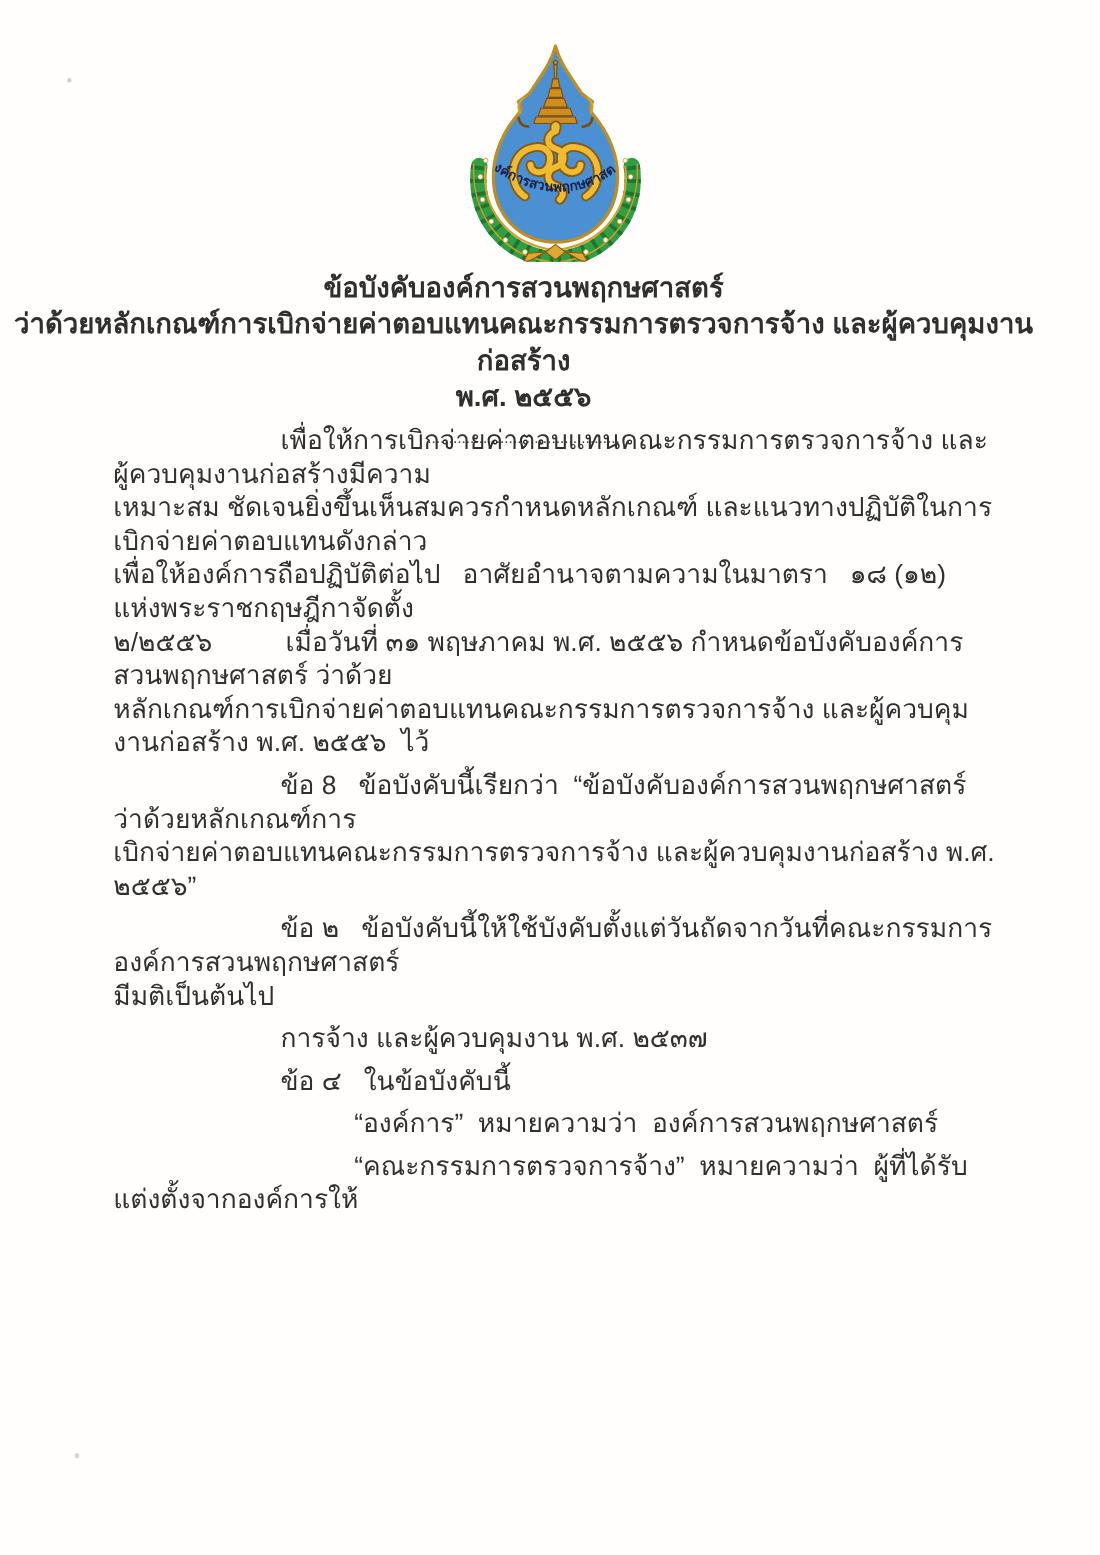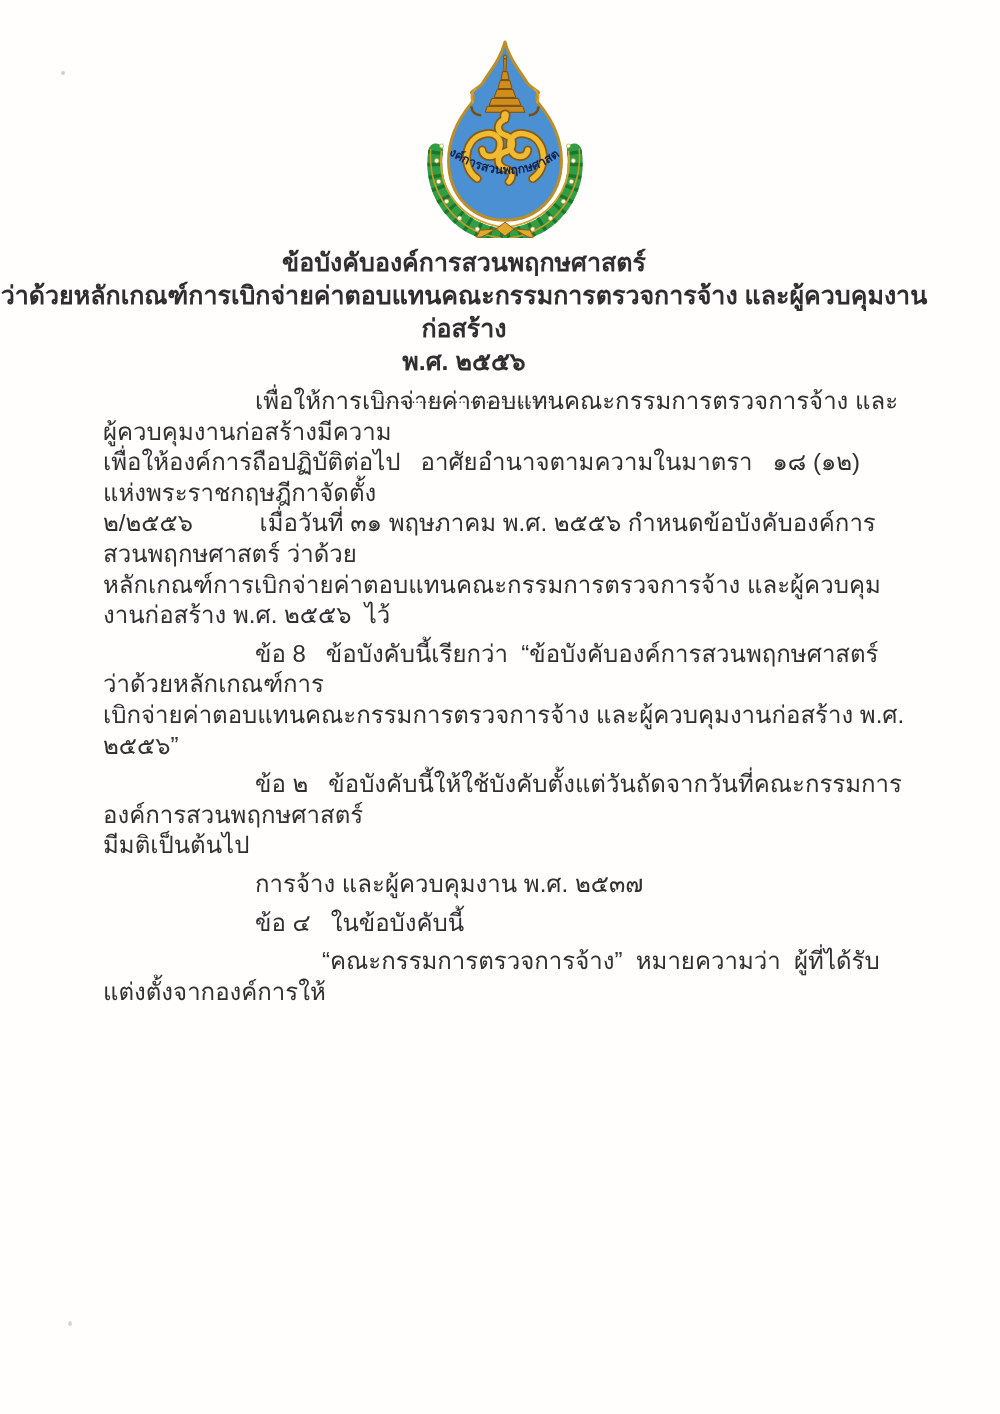--- a/index.html
+++ b/index.html
@@ -6,21 +6,21 @@
   .page{
     position:relative;width:1000px;height:1414px;margin:0 auto;
     background:#fffefd;overflow:hidden;
     font-family:"Liberation Sans", sans-serif;color:#2a2a2a;
   }
   
   .logo-wrap{position:absolute;top:40px;left:424px;width:162px;height:198px;}
   .logo-wrap svg{display:block;width:100%;height:100%;}
   
   .title-block{
-    position:absolute;top:246px;left:0;width:928px;text-align:center;
+    position:absolute;top:246px;left:12px;width:928px;text-align:center;
     font-weight:bold;font-size:25px;line-height:33px;color:#2f2f2f;
   }
   .dots{
     margin-top:13px;font-weight:normal;font-size:14px;letter-spacing:0;
     color:#3c3c3c;line-height:14px;
   }
   
   .content{
     position:absolute;top:386px;left:103px;width:808px;
     font-size:24px;line-height:30.6px;color:#303030;
@@ -124,36 +124,40 @@
   <div class="title-block">
     <div>ข้อบังคับองค์การสวนพฤกษศาสตร์</div>
     <div>ว่าด้วยหลักเกณฑ์การเบิกจ่ายค่าตอบแทนคณะกรรมการตรวจการจ้าง และผู้ควบคุมงานก่อสร้าง</div>
     <div>พ.ศ. ๒๕๕๖</div>
     <div class="dots">.............................................</div>
   </div>
 
   <div class="content" id="body-root">
       <div class="para p-indent">
         <div class="line">เพื่อให้การเบิกจ่ายค่าตอบแทนคณะกรรมการตรวจการจ้าง และผู้ควบคุมงานก่อสร้างมีความ</div>
+        <div class="line">เหมาะสม ชัดเจนยิ่งขึ้นเห็นสมควรกำหนดหลักเกณฑ์ และแนวทางปฏิบัติในการเบิกจ่ายค่าตอบแทนดังกล่าว</div>
         <div class="line">เพื่อให้องค์การถือปฏิบัติต่อไป   อาศัยอำนาจตามความในมาตรา   ๑๘ (๑๒)    แห่งพระราชกฤษฎีกาจัดตั้ง</div>
         <div class="line">๒/๒๕๕๖          เมื่อวันที่ ๓๑ พฤษภาคม พ.ศ. ๒๕๕๖ กำหนดข้อบังคับองค์การสวนพฤกษศาสตร์ ว่าด้วย</div>
         <div class="line">หลักเกณฑ์การเบิกจ่ายค่าตอบแทนคณะกรรมการตรวจการจ้าง และผู้ควบคุมงานก่อสร้าง พ.ศ. ๒๕๕๖  ไว้</div>
       </div>
       <div class="para p-indent">
         <div class="line">ข้อ 8   ข้อบังคับนี้เรียกว่า  “ข้อบังคับองค์การสวนพฤกษศาสตร์  ว่าด้วยหลักเกณฑ์การ</div>
         <div class="line">เบิกจ่ายค่าตอบแทนคณะกรรมการตรวจการจ้าง และผู้ควบคุมงานก่อสร้าง พ.ศ. ๒๕๕๖”</div>
       </div>
       <div class="para p-indent">
         <div class="line">ข้อ ๒   ข้อบังคับนี้ให้ใช้บังคับตั้งแต่วันถัดจากวันที่คณะกรรมการองค์การสวนพฤกษศาสตร์</div>
         <div class="line">มีมติเป็นต้นไป</div>
       </div>
       <div class="para p-indent">
         <div class="line">การจ้าง และผู้ควบคุมงาน พ.ศ. ๒๕๓๗</div>
       </div>
       <div class="para p-indent">
         <div class="line">ข้อ ๔   ในข้อบังคับนี้</div>
       </div>
       <div class="para d-indent">
+        <div class="line">“องค์การ”  หมายความว่า  องค์การสวนพฤกษศาสตร์</div>
+      </div>
+      <div class="para d-indent">
         <div class="line">“คณะกรรมการตรวจการจ้าง”  หมายความว่า  ผู้ที่ได้รับแต่งตั้งจากองค์การให้</div>
       </div>
     </div>
 
 </div>
 
 </body></html>

